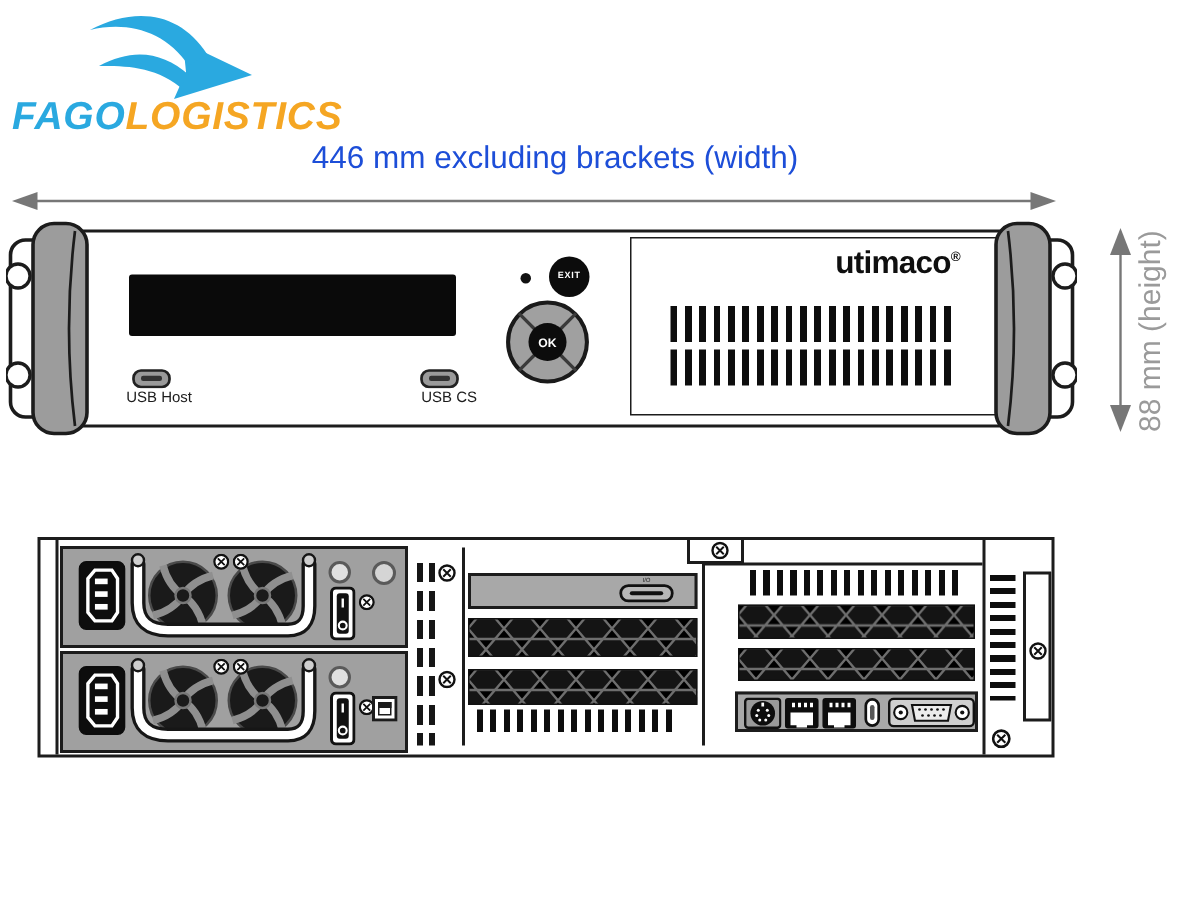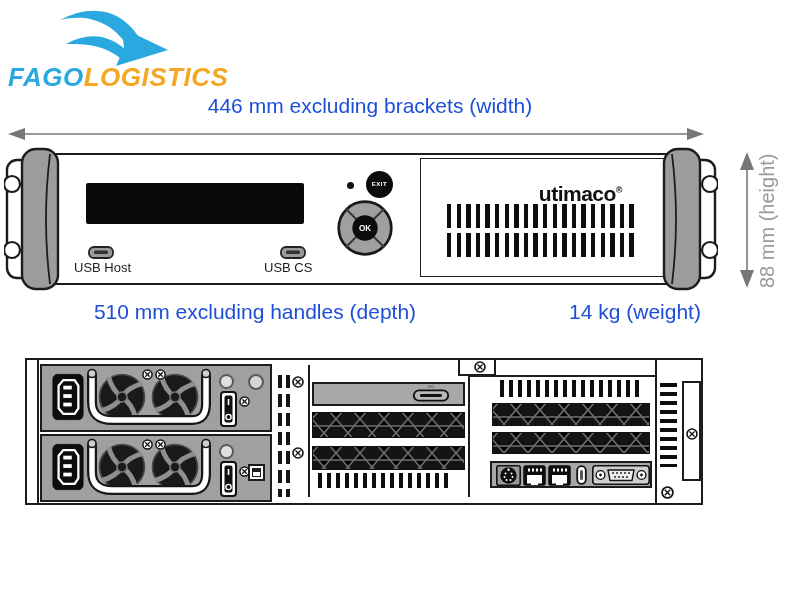--- a/index.html
+++ b/index.html
@@ -23,21 +23,21 @@
             text-align:center;letter-spacing:.5px;}
   .led{border-radius:50%;}
   .rear-box{background:#fff;border:2px solid #1c1c1c;}
   .psu{background:#a0a0a0;border:2px solid #1c1c1c;}
   .blackline{background:#1c1c1c;}
   .graybar{background:#a8a8a8;border:2px solid #1c1c1c;}
   .notch{background:#fff;border:2px solid #1c1c1c;border-top:none;}
   .plate{background:#fff;border:2px solid #1c1c1c;}
   .screw{width:12px;height:12px;}
   .tinylabel{font-size:4px;color:#222;text-align:center;line-height:5px;}
-  .usb-label{font-size:13px;color:#1c1c1c;text-align:left;white-space:nowrap;}
+  .usb-label{font-size:10px;color:#1c1c1c;text-align:right;white-space:nowrap;}
   .vertical-label{writing-mode:vertical-rl;transform:rotate(180deg);color:#9a9a9a;font-size:20px;
                   text-align:center;white-space:nowrap;}
   .sq-outer{background:#fff;border:2px solid #1c1c1c;}
   .sq-inner{position:absolute;left:2px;top:2px;right:2px;bottom:2px;border:1.6px solid #1c1c1c;}
   .sq-inner-top{position:absolute;left:2px;top:2px;right:2px;height:4px;background:#1c1c1c;}
 </style>
 </head>
 <body>
 
 <svg width="0" height="0" style="position:absolute">
@@ -179,21 +179,21 @@
         <line x1="11" y1="11" x2="23" y2="23"></line>
           <line x1="53" y1="11" x2="41" y2="23"></line>
         <line x1="11" y1="53" x2="23" y2="41"></line>
           <line x1="53" y1="53" x2="41" y2="41"></line>
       </g>
       <circle cx="32" cy="32" r="14" fill="#0c0c0c"></circle>
       <text x="32" y="35.5" font-size="9" font-weight="bold" fill="#fff" text-anchor="middle" font-family="Liberation Sans, sans-serif">OK</text>
     </svg>
 
     <div class="abs subpanel" style="left:420px;top:14px;width:248px;height:119px;"></div>
-    <div class="abs brandtext" style="left:512px;top:20px;width:110px;margin-top:18px;">
+    <div class="abs brandtext" style="left:530px;top:20px;width:110px;">
       <span>utimaco</span><sup>®</sup>
     </div>
     <div class="abs vslots" style="left:447px;top:60px;width:190px;height:24px;"></div>
     <div class="abs vslots" style="left:447px;top:89px;width:190px;height:24px;"></div>
 
     <svg class="abs" style="left:4px;top:2px;" width="58" height="146" viewBox="0 0 58 146">
       <rect x="3" y="14" width="42" height="118" rx="10" fill="#fff" stroke="#1c1c1c" stroke-width="2.4"></rect>
       <circle cx="8" cy="38" r="8" fill="#fff" stroke="#1c1c1c" stroke-width="2.2"></circle>
       <circle cx="8" cy="104" r="8" fill="#fff" stroke="#1c1c1c" stroke-width="2.2"></circle>
       <rect x="18" y="3" width="36" height="140" rx="14" fill="#9c9c9c" stroke="#1c1c1c" stroke-width="2.4"></rect>
@@ -208,22 +208,20 @@
     </svg>
   </div>
 
   <svg class="abs" style="left:736px;top:150px;" width="22" height="140" viewBox="0 0 22 140">
     <line x1="11" y1="16" x2="11" y2="124" stroke="#777" stroke-width="1.6"></line>
     <polygon points="11,2 4,20 18,20" fill="#777"></polygon>
     <polygon points="11,138 4,120 18,120" fill="#777"></polygon>
   </svg>
   <div class="abs vertical-label" style="left:756px;top:138px;height:166px;width:30px;">88 mm (height)</div>
 
-  <div class="abs dim-label" style="left:60px;top:300px;width:390px;">510 mm excluding handles (depth)</div>
-  <div class="abs dim-label" style="left:540px;top:300px;width:190px;">14 kg (weight)</div>
 
   <div class="abs rear-box" style="left:25px;top:358px;width:678px;height:147px;">
     <div class="abs blackline" style="left:10px;top:0;width:2px;height:143px;"></div>
 
     <div class="abs psu" style="left:13px;top:4px;width:232px;height:68px;">
       <svg class="abs" style="left:10px;top:7px;" width="32" height="48">
           <use href="#iecsym"></use>
         </svg>
       <svg class="abs" style="left:55px;top:6px;" width="50" height="50">
           <use href="#fansym"></use>

